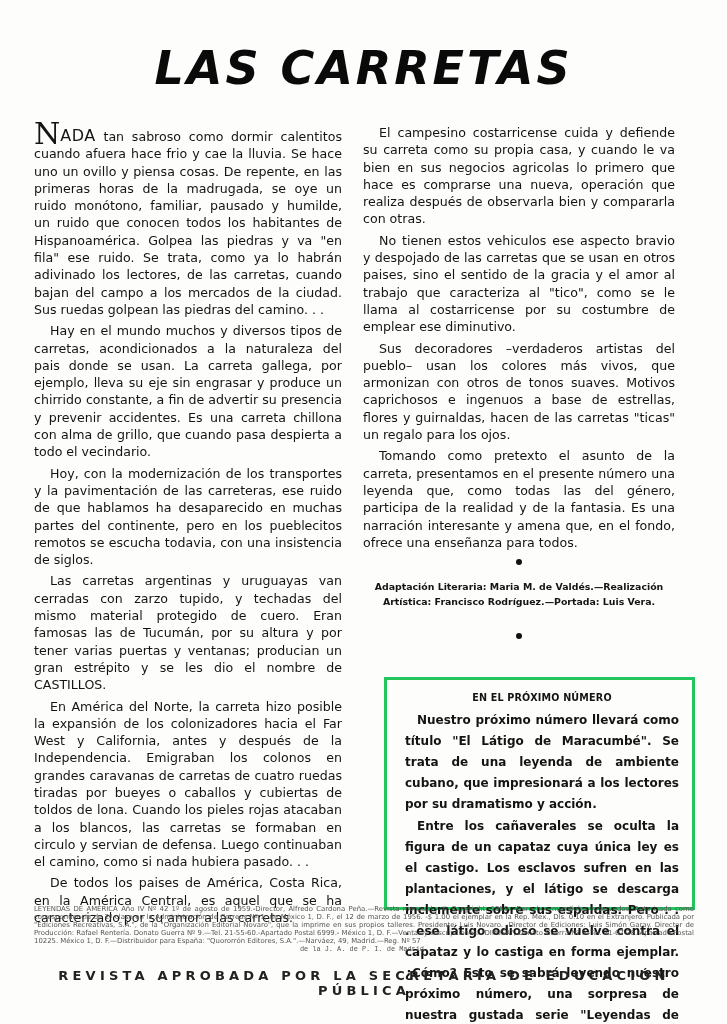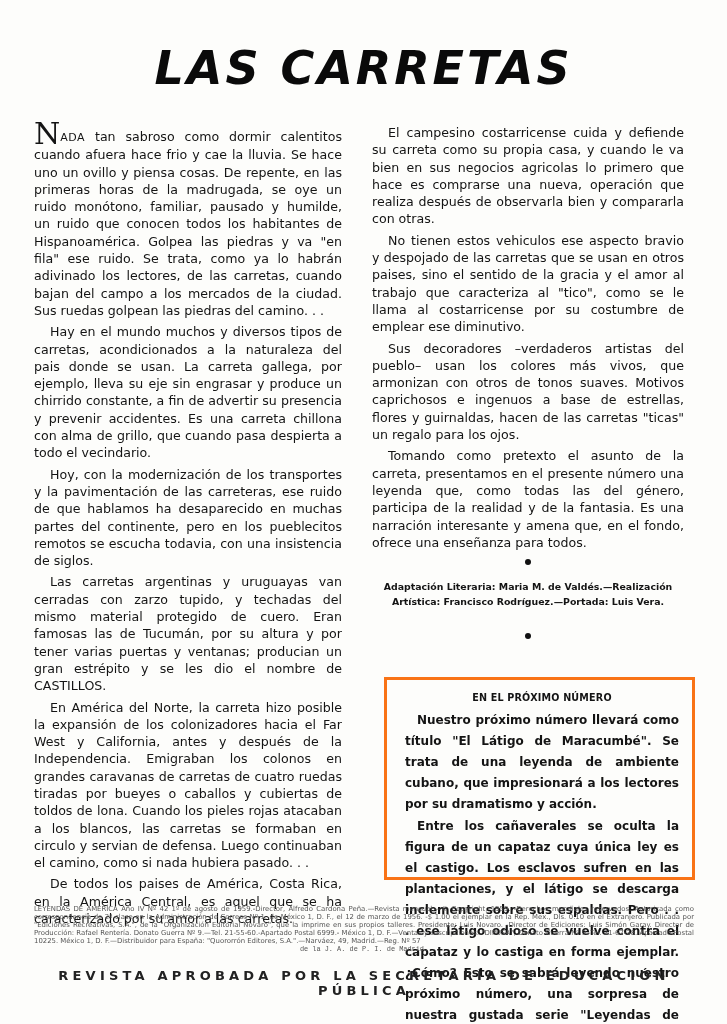--- a/index.html
+++ b/index.html
@@ -8,32 +8,32 @@
 
   .title {
     position: absolute; top: 40px; left: 0; width: 727px; text-align: center;
     font-family: "DejaVu Sans", sans-serif; font-weight: bold; font-style: italic;
     font-size: 47px; letter-spacing: 3px; color: #0a0a0a;
     transform: scaleX(0.98);
   }
 
   .col { position: absolute; font-size: 12.6px; line-height: 17.3px; text-align: justify; }
   .col-left { left: 34px; top: 124px; width: 308px; }
-  .col-right { left: 372px; top: 124px; width: 312px; }
+  .col-right { left: 363px; top: 124px; width: 312px; }
   .col p { text-indent: 16px; margin-bottom: 4px; hyphens: auto; }
   .col p.first { text-indent: 0; }
   .dropcap { font-family: "DejaVu Serif", serif; font-size: 30px; line-height: 20px; vertical-align: -3px; }
-  .smallcaps { font-size: 11px; letter-spacing: 0.5px; }
+  .smallcaps { font-size: 16px; letter-spacing: 0.5px; }
 
   .dot { width: 6px; height: 6px; border-radius: 50%; background: #111; margin: 8px auto 14px auto; }
   .credits { font-weight: bold; font-size: 9.4px; line-height: 15px; text-align: center; margin-bottom: 24px; }
 
   .box {
-    position: absolute; left: 384px; top: 677px; width: 311px; height: 203px;
-    border: 3px solid #f97316; padding: 12px 13px 22px 18px;
+    position: absolute; left: 384px; top: 677px; width: 311px; height: 233px;
+    border: 3px solid #22c55e; padding: 12px 13px 22px 18px;
   }
   .box h3 { font-size: 9.6px; font-weight: bold; text-align: center; margin-bottom: 7px; letter-spacing: 0.2px; }
   .box p { font-size: 12px; font-weight: bold; line-height: 21px; text-align: justify; text-indent: 12px; margin-bottom: 1px; }
 
   .footer {
     position: absolute; left: 34px; top: 905px; width: 660px;
     font-size: 6.9px; line-height: 8px; color: #555; text-align: justify;
   }
   .footer .center { text-align: center; display: block; font-family: Liberation Mono, monospace; }
   .approved {

